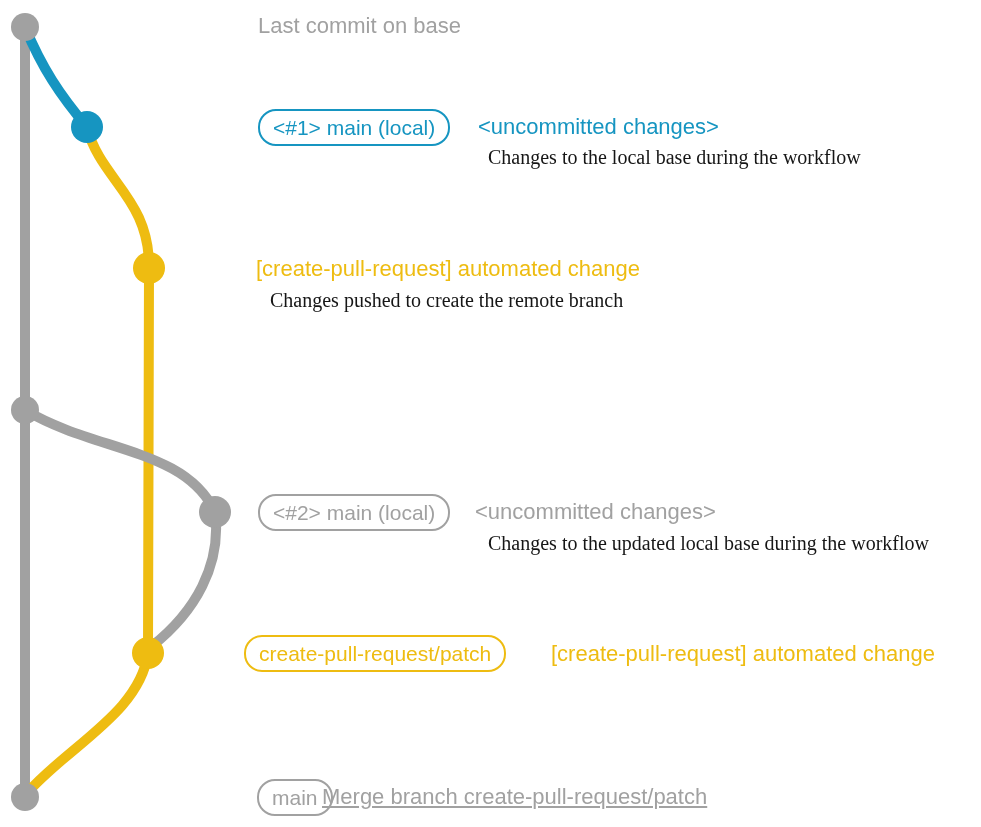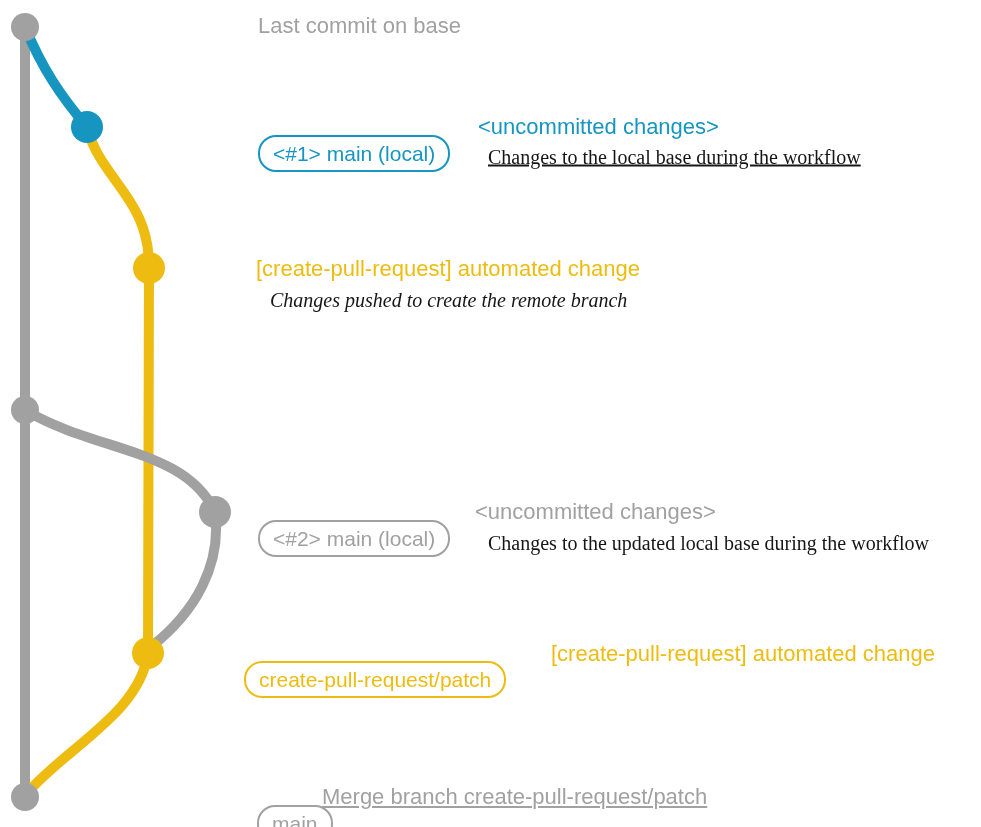--- a/index.html
+++ b/index.html
@@ -11,21 +11,21 @@
   .vc { transform:translateY(-50%); }
   .lbl { font-size:22px; }
   .c-gray { color:var(--gray); }
   .c-teal { color:var(--teal); }
   .c-yellow { color:var(--yellow); }
   .caption {
     font-family:"Liberation Serif", serif; font-size:20px; color:var(--caption);
   }
   .badge {
     display:inline-block; border:2px solid; border-radius:18px;
-    padding:3px 13px; font-size:21px; line-height:27px; background:#fff;margin-top:26px;
+    padding:3px 13px; font-size:21px; line-height:27px; background:#fff;
   }
   .badge.teal   { color:var(--teal);   border-color:var(--teal); }
   .badge.gray   { color:var(--gray);   border-color:var(--gray);text-align:center; }
   .badge.yellow { color:var(--yellow); border-color:var(--yellow); }
   svg.graph { position:absolute; left:0; top:0; }
   svg.graph path { fill:none; stroke-width:10; stroke-linecap:round; }
   .s-gray   { stroke:var(--gray); }
   .s-teal   { stroke:var(--teal); }
   .s-yellow { stroke:var(--yellow); }
   .f-gray   { fill:var(--gray); }
@@ -59,24 +59,24 @@
     <circle class="f-gray" cx="25" cy="410" r="14"></circle>
     <circle class="f-gray" cx="215" cy="512" r="16"></circle>
     <circle class="f-yellow" cx="148" cy="653" r="16"></circle>
     <circle class="f-gray" cx="25" cy="797" r="14"></circle>
   </svg>
 
   <div class="abs vc lbl c-gray" style="left:258px; top:26px;">Last commit on base</div>
 
   <div class="abs badge teal" style="left:258px; top:109px;">&lt;#1&gt; main (local)</div>
   <div class="abs vc lbl c-teal" style="left:478px; top:127px;">&lt;uncommitted changes&gt;</div>
-  <div class="abs vc caption" style="left:488px; top:157px;text-decoration:underline;">Changes to the local base during the workflow</div>
+  <div class="abs vc caption" style="left:488px; top:157px;">Changes to the local base during the workflow</div>
 
   <div class="abs vc lbl c-yellow" style="left:256px; top:269px;">[create-pull-request] automated change</div>
-  <div class="abs vc caption" style="left:270px; top:300px;font-style:italic;">Changes pushed to create the remote branch</div>
+  <div class="abs vc caption" style="left:270px; top:300px;">Changes pushed to create the remote branch</div>
 
 
   <div class="abs badge gray" style="left:258px; top:494px;">&lt;#2&gt; main (local)</div>
   <div class="abs vc lbl c-gray" style="left:475px; top:512px;">&lt;uncommitted changes&gt;</div>
   <div class="abs vc caption" style="left:488px; top:543px;">Changes to the updated local base during the workflow</div>
 
   <div class="abs badge yellow" style="left:244px; top:635px;">create-pull-request/patch</div>
   <div class="abs vc lbl c-yellow" style="left:551px; top:654px;">[create-pull-request] automated change</div>
 
   <div class="abs badge gray" style="left:257px; top:779px;">main</div>

